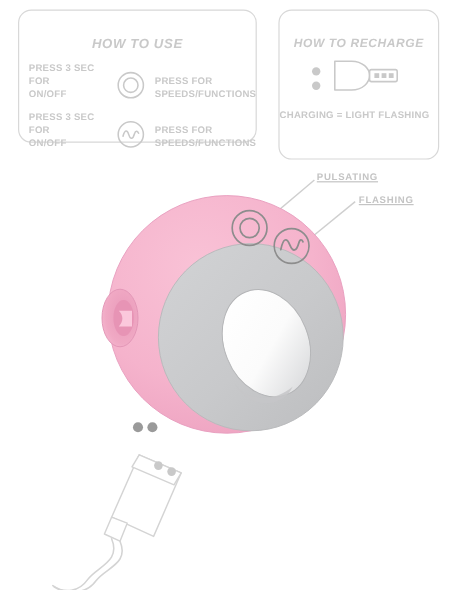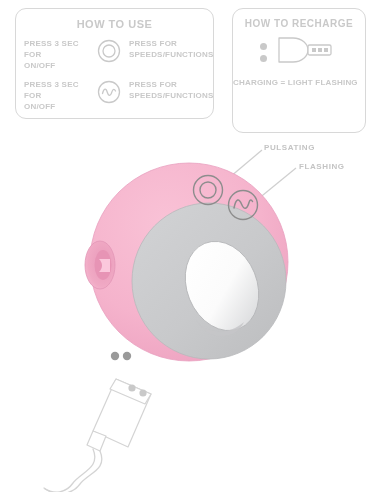--- a/index.html
+++ b/index.html
@@ -26,28 +26,29 @@
   #panel-use   { left: 15px;  top: 8px; width: 199px; height: 111px; }
   #panel-charge{ left: 232px; top: 8px; width: 134px; height: 125px; }
 
   .panel-title {
     text-align: center;
     color: #c9c9c9;
     font-weight: bold;
     font-size: 11px;
     letter-spacing: 0.5px;
     font-stretch: condensed;
-    margin-top: 9px;
+    margin-top: 22px;
     white-space: nowrap;
+    font-style: italic;
   }
   #panel-charge .panel-title { font-size: 10px; }
 
   .use-row {
     display: flex;
-    align-items: flex-start;
+    align-items: flex-end;
     margin-top: 8px;
     padding: 0 8px;
   }
   .use-text {
     color: #c9c9c9;
     font-weight: bold;
     font-size: 8px;
     line-height: 11px;
     letter-spacing: 0.2px;
     white-space: pre-line;
@@ -85,20 +86,21 @@
   }
 
   
   .callout-label {
     position: absolute;
     color: #c4c4c4;
     font-weight: bold;
     font-size: 8px;
     letter-spacing: 0.6px;
     white-space: nowrap;
+    text-decoration: underline;
   }
   #label-pulsating { left: 264px; top: 143px; }
   #label-vibrating { left: 299px; top: 162px; }
 
   
   #device-illustration {
     position: absolute;
     left: 0; top: 125px;
     width: 381px; height: 367px;
   }

